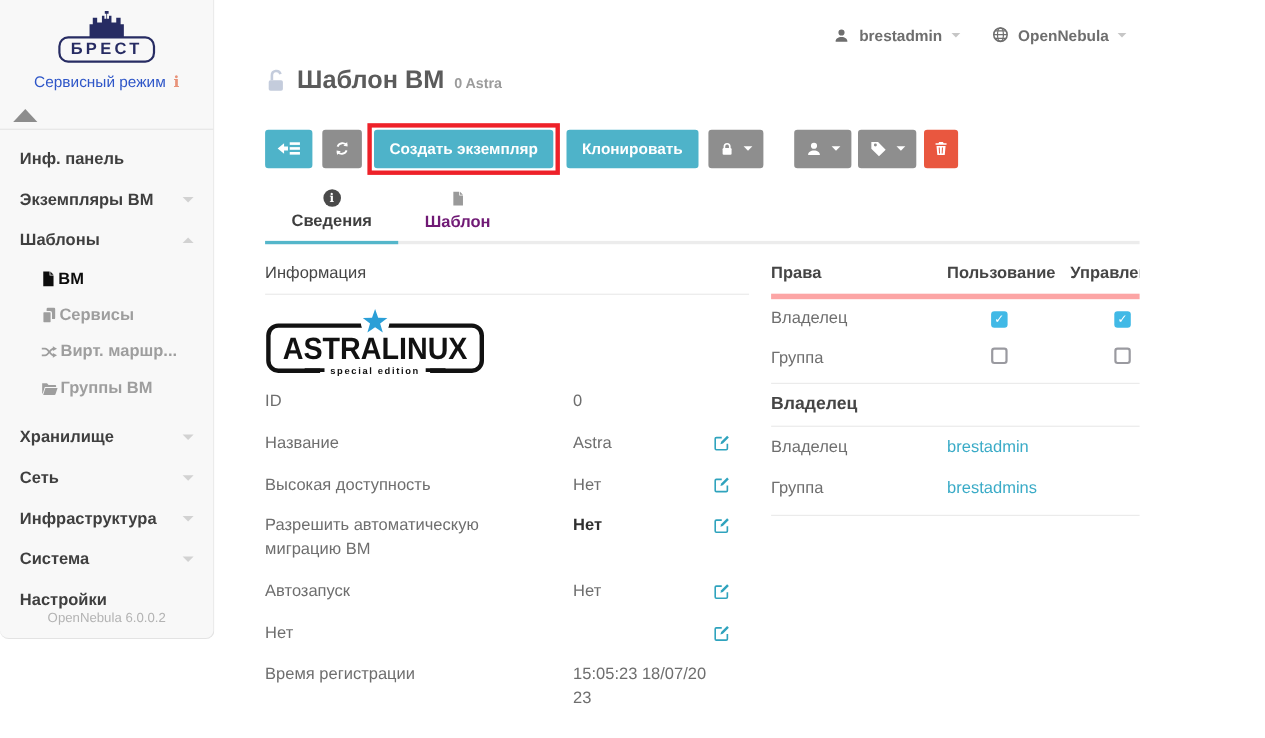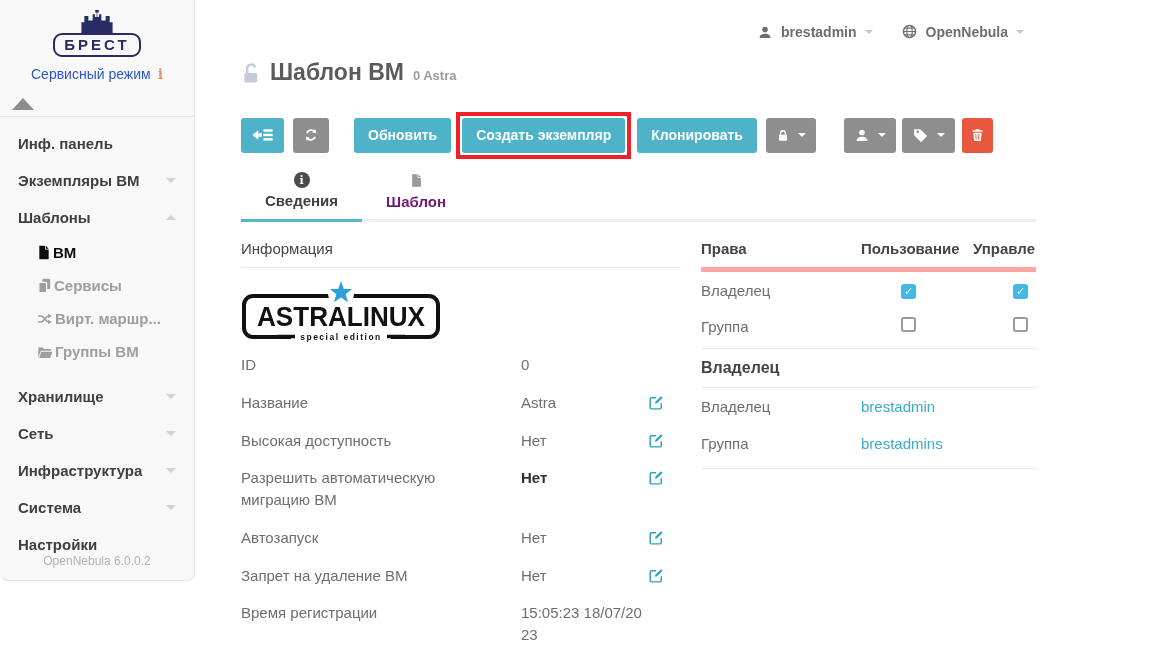--- a/index.html
+++ b/index.html
@@ -275,21 +275,20 @@
       <button class="btn teal sq">
         <svg width="23" height="18">
             <use href="#sym-back-list"></use>
           </svg>
       </button>
       <button class="btn gray sq ml9">
         <svg width="16" height="16">
             <use href="#sym-refresh"></use>
           </svg>
       </button>
-      <button class="btn teal ml25">Обновить</button>
       <span class="hl-box ml5">
         <button class="btn teal">Создать экземпляр</button>
       </span>
       <button class="btn teal ml5">Клонировать</button>
       <button class="btn gray sq ml9">
         <svg width="14" height="15">
             <use href="#sym-lock"></use>
           </svg>
         <span class="caret-w"></span>
       </button>
@@ -373,21 +372,20 @@
       <div class="irow">
         <span class="lbl">Автозапуск</span>
         <span class="val">Нет</span>
         <span class="edit-btn">
             <svg width="17" height="17">
               <use href="#sym-edit"></use>
             </svg>
           </span>
       </div>
       <div class="irow">
-        <span class="lbl">Запрет на удаление ВМ</span>
         <span class="val">Нет</span>
         <span class="edit-btn">
             <svg width="17" height="17">
               <use href="#sym-edit"></use>
             </svg>
           </span>
       </div>
       <div class="irow">
         <span class="lbl">Время регистрации</span>
         <span class="val">15:05:23 18/07/2023</span>

